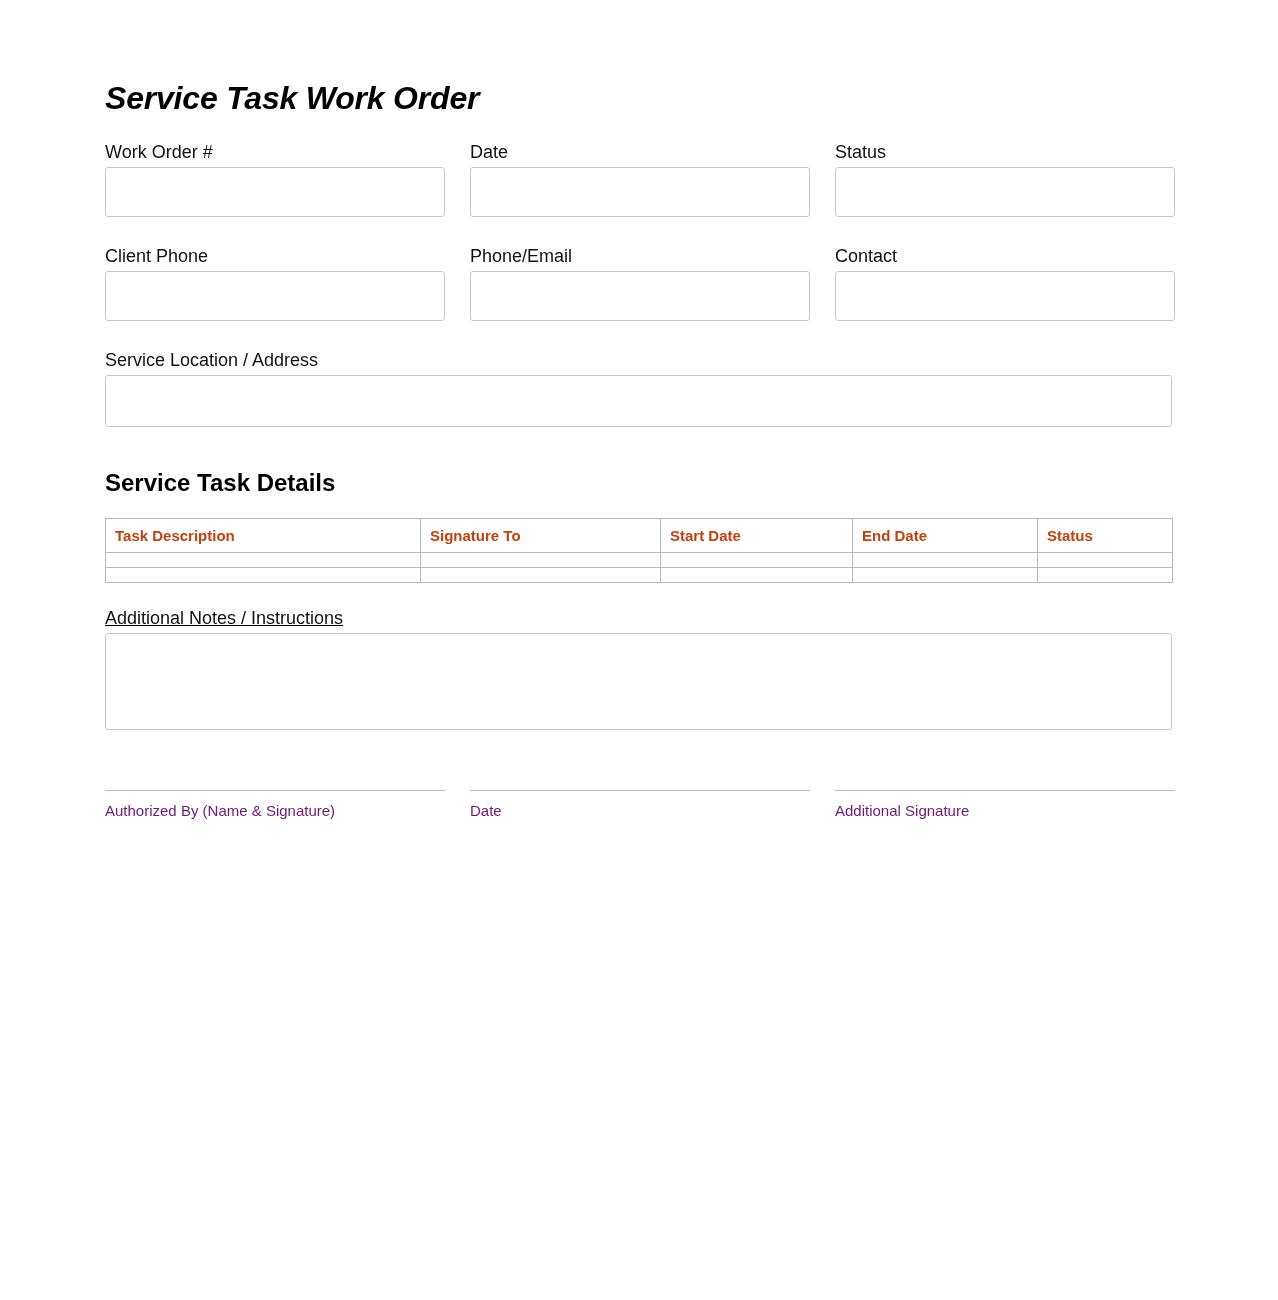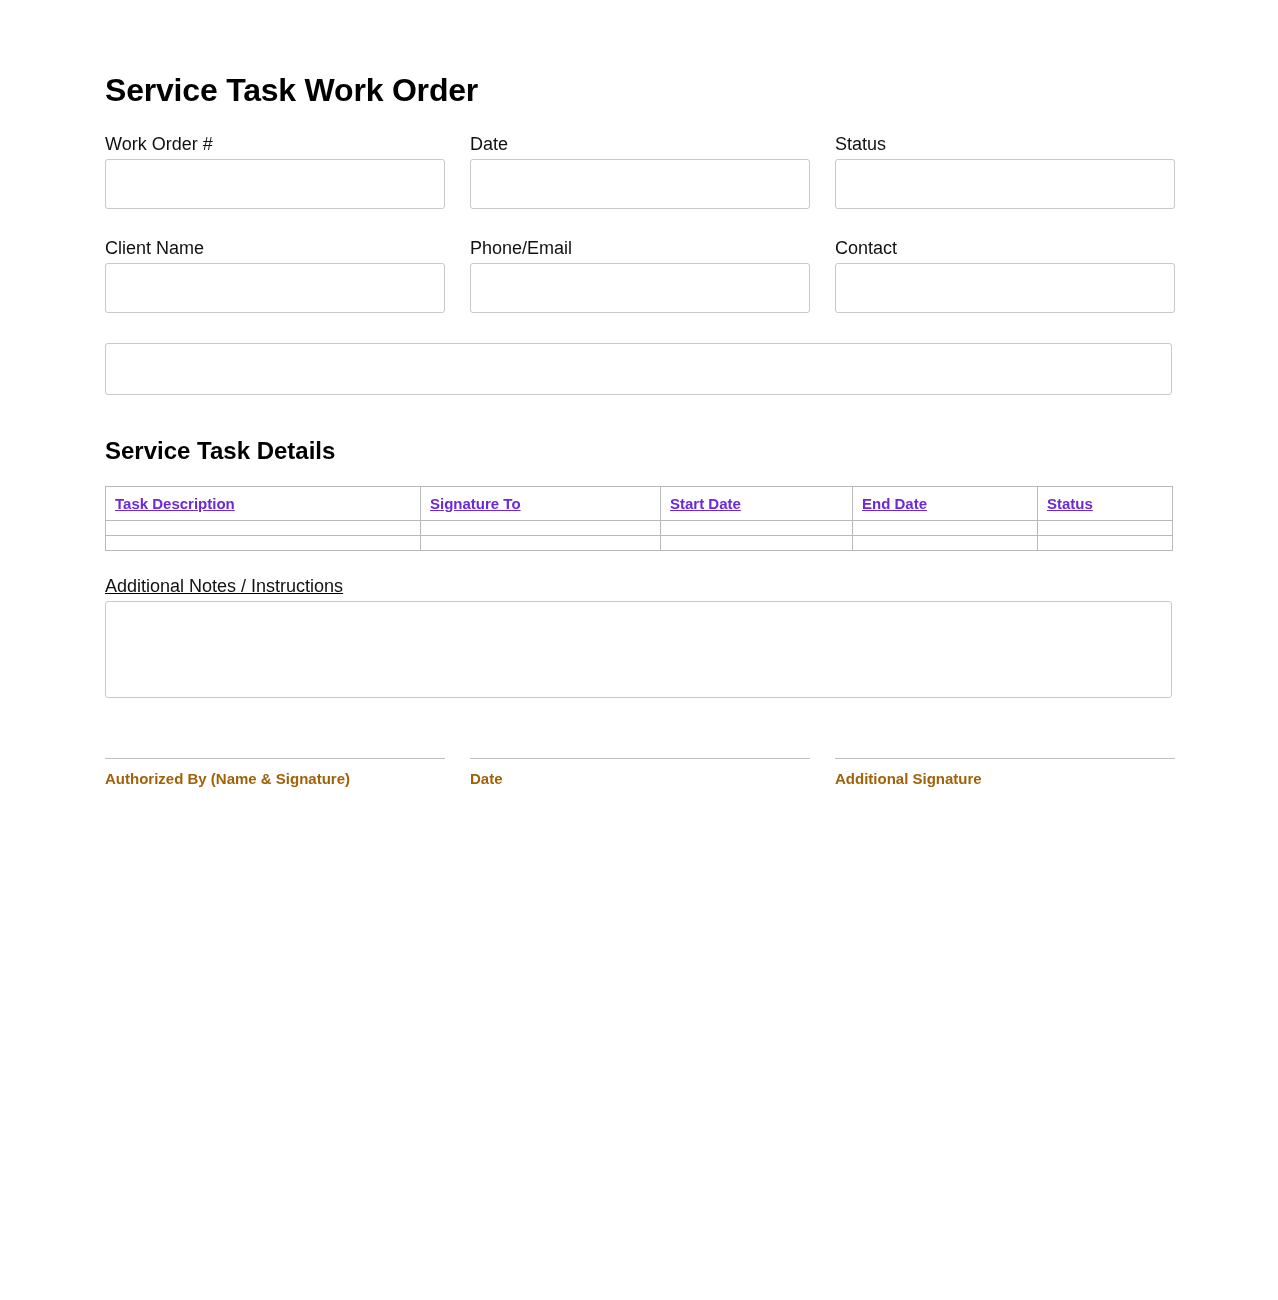--- a/index.html
+++ b/index.html
@@ -18,23 +18,24 @@
 
   .page {
     padding: 72px 106px 0 105px;
     width: 1278px;
   }
 
   .doc-title {
     font-size: 32px;
     font-weight: bold;
     line-height: 1.15;
-    margin: 0 0 26px 0;
+    margin: 8px 0 26px 0;
     letter-spacing: -0.2px;
     color: #000;
+    font-style: italic;
   }
 
   .section-title {
     font-size: 24px;
     font-weight: bold;
     line-height: 1.2;
     margin: 12px 0 20px 0;
     color: #000;
   }
 
@@ -89,22 +90,21 @@
     border: 1px solid #b9b9b9;
     text-align: left;
     vertical-align: middle;
     font-size: 15px;
   }
   .task-table th {
     font-weight: bold;
     padding: 8px 9px;
     height: 32px;
     background: #ffffff;
-    color: #6d28d9;
-    text-decoration: underline;
+    color: #c2410c;
   }
   .task-table td {
     height: 15px;
     padding: 0 9px;
   }
   .col-task   { width: 315px; }
   .col-assign { width: 240px; }
   .col-start  { width: 192px; }
   .col-end    { width: 185px; }
   .col-status { width: 135px; }
@@ -138,23 +138,22 @@
     display: block;
     width: 100%;
     height: 0;
     border-top: 1px solid #bdbdbd;
     margin-bottom: 11px;
   }
   .sig-label {
     display: block;
     font-size: 15px;
     line-height: 18px;
-    color: #a16207;
+    color: #701a75;
     white-space: nowrap;
-    font-weight: bold;
   }
 </style>
 </head>
 <body>
 
 <div class="page">
 
   <h1 class="doc-title">Service Task Work Order</h1>
 
   <div class="row-3">
@@ -172,38 +171,39 @@
     <div class="field">
       <label class="field-label">Status</label>
       <input class="field-box" type="text" value="" style="">
     </div>
 
   </div>
 
   <div class="row-3">
 
     <div class="field">
-      <label class="field-label">Client Name</label>
+      <label class="field-label">Client Phone</label>
       <input class="field-box" type="text" value="" style="">
     </div>
 
     <div class="field">
       <label class="field-label">Phone/Email</label>
       <input class="field-box" type="text" value="" style="">
     </div>
 
     <div class="field">
       <label class="field-label">Contact</label>
       <input class="field-box" type="text" value="" style="">
     </div>
 
   </div>
 
   <div class="row-1">
     <div class="field">
+      <label class="field-label">Service Location / Address</label>
       <input class="field-box wide" type="text" value="" style="">
     </div>
   </div>
 
   <h2 class="section-title">Service Task Details</h2>
 
   <table class="task-table">
     <thead>
       <tr>
         <th class="col-task">Task Description</th>

